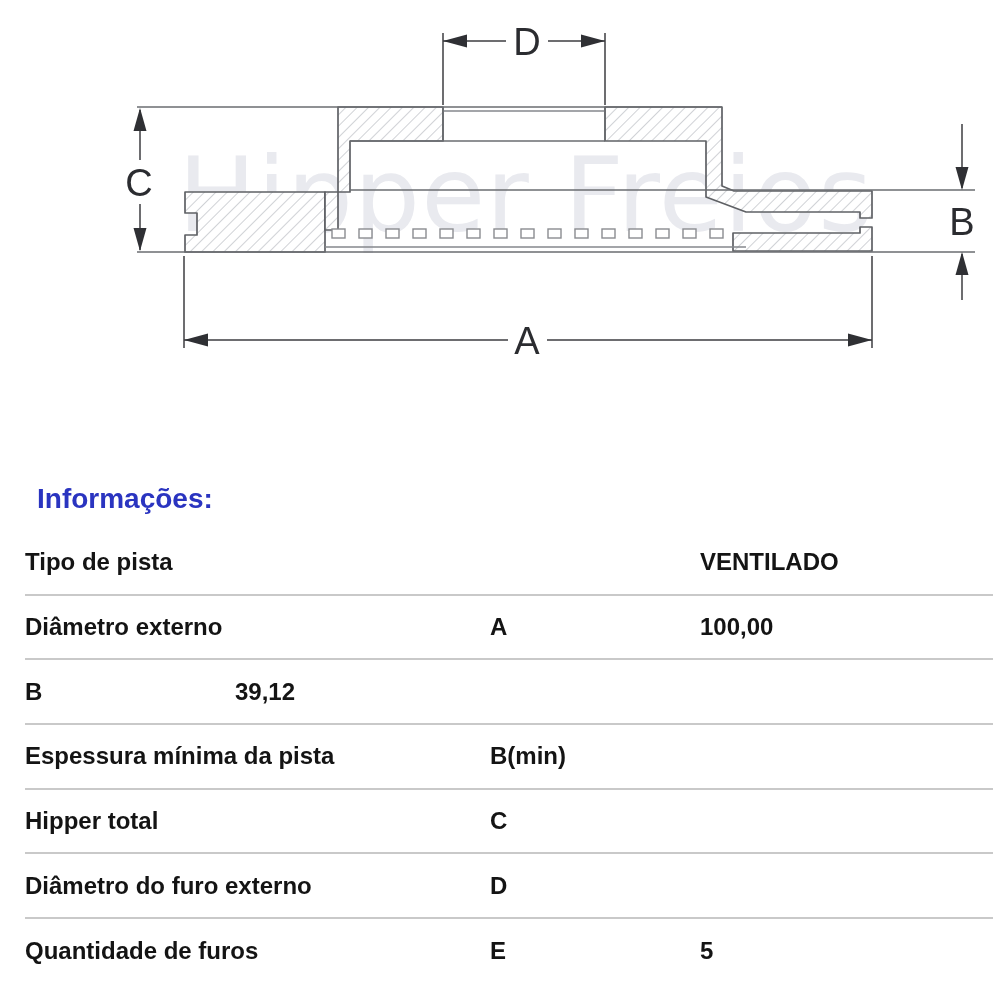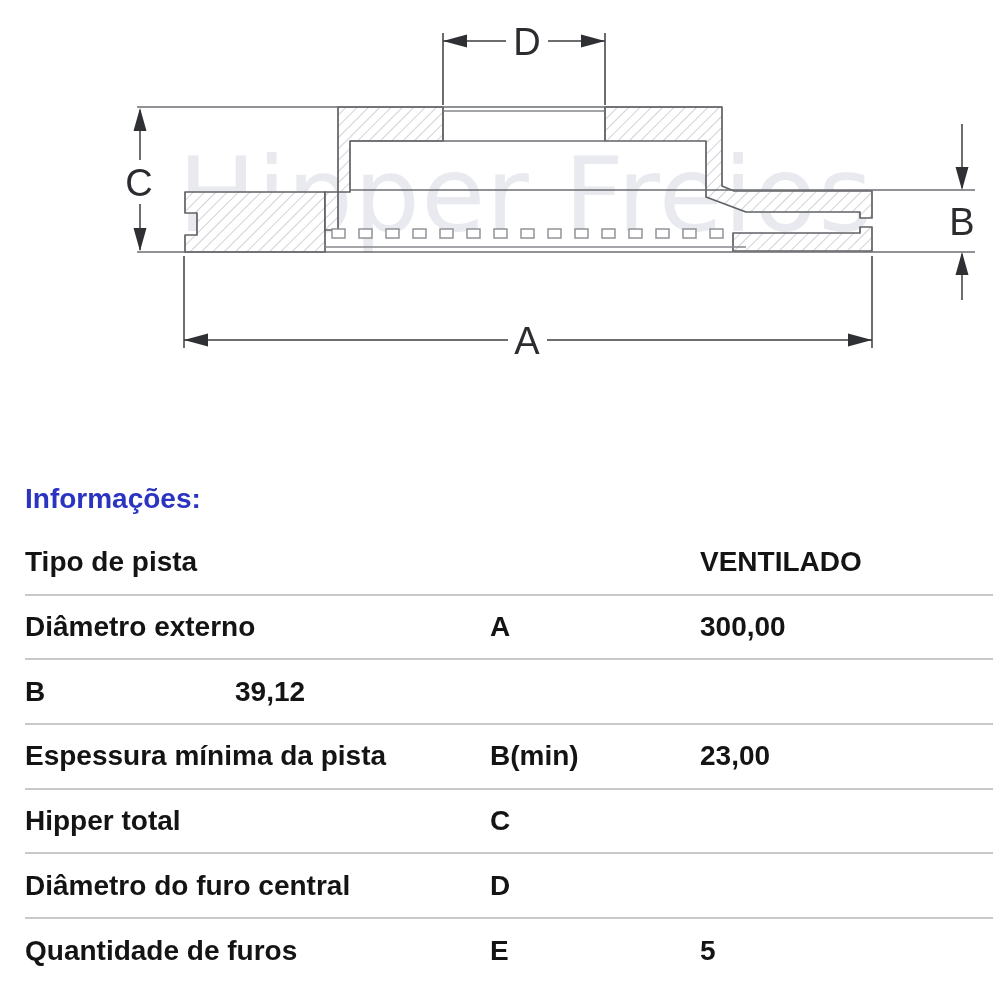--- a/index.html
+++ b/index.html
@@ -8,25 +8,25 @@
   svg{position:absolute;left:0;top:0;}
   .outline{fill:url(#hatch);stroke:#5f6165;stroke-width:1.7;stroke-linejoin:round;}
   .edge{stroke:#6a6c70;stroke-width:1.6;fill:none;}
   .thin{stroke:#85878c;stroke-width:1.3;fill:none;}
   .dim{stroke:#3c3d41;stroke-width:1.5;fill:none;}
   .arrow{fill:#2f3034;stroke:none;}
   .dimlabel{font-family:"Liberation Sans",sans-serif;font-size:38px;fill:#2b2c30;
             text-anchor:middle;}
   .wm{font-family:"DejaVu Sans",sans-serif;font-size:104px;fill:#e9eaef;letter-spacing:1px;}
   .vent{fill:#ffffff;stroke:#8a8c90;stroke-width:1.4;}
-  .info-heading{position:absolute;left:25px;top:483px;font-size:28px;font-weight:bold;
+  .info-heading{position:absolute;left:37px;top:483px;font-size:28px;font-weight:bold;
                 color:#2a34c0;}
   .spec-table{position:absolute;left:25px;top:531px;width:968px;}
   .spec-row{display:flex;align-items:center;height:64.7px;box-sizing:border-box;
-            border-bottom:2px solid #c9c9c9;font-size:28px;font-weight:bold;color:#141414;}
+            border-bottom:2px solid #c9c9c9;font-size:24px;font-weight:bold;color:#141414;}
   .spec-row:last-child{border-bottom:none;}
   .col-label{width:465px;}
   .col-letter{width:210px;}
   .col-value{flex:1;}
 </style>
 </head>
 <body>
 
 <div class="stage">
 
@@ -117,37 +117,36 @@
 
   <div class="spec-table">
     <div class="spec-row">
       <div class="col-label">Tipo de pista</div>
       <div class="col-letter"></div>
       <div class="col-value">VENTILADO</div>
     </div>
     <div class="spec-row">
       <div class="col-label">Diâmetro externo</div>
       <div class="col-letter">A</div>
-      <div class="col-value">300,00</div>
+      <div class="col-value">100,00</div>
     </div>
     <div class="spec-row">
       <div class="col-letter">B</div>
       <div class="col-value">39,12</div>
     </div>
     <div class="spec-row">
       <div class="col-label">Espessura mínima da pista</div>
       <div class="col-letter">B(min)</div>
-      <div class="col-value">23,00</div>
     </div>
     <div class="spec-row">
       <div class="col-label">Hipper total</div>
       <div class="col-letter">C</div>
     </div>
     <div class="spec-row">
-      <div class="col-label">Diâmetro do furo central</div>
+      <div class="col-label">Diâmetro do furo externo</div>
       <div class="col-letter">D</div>
     </div>
     <div class="spec-row">
       <div class="col-label">Quantidade de furos</div>
       <div class="col-letter">E</div>
       <div class="col-value">5</div>
     </div>
   </div>
 
 </div>

